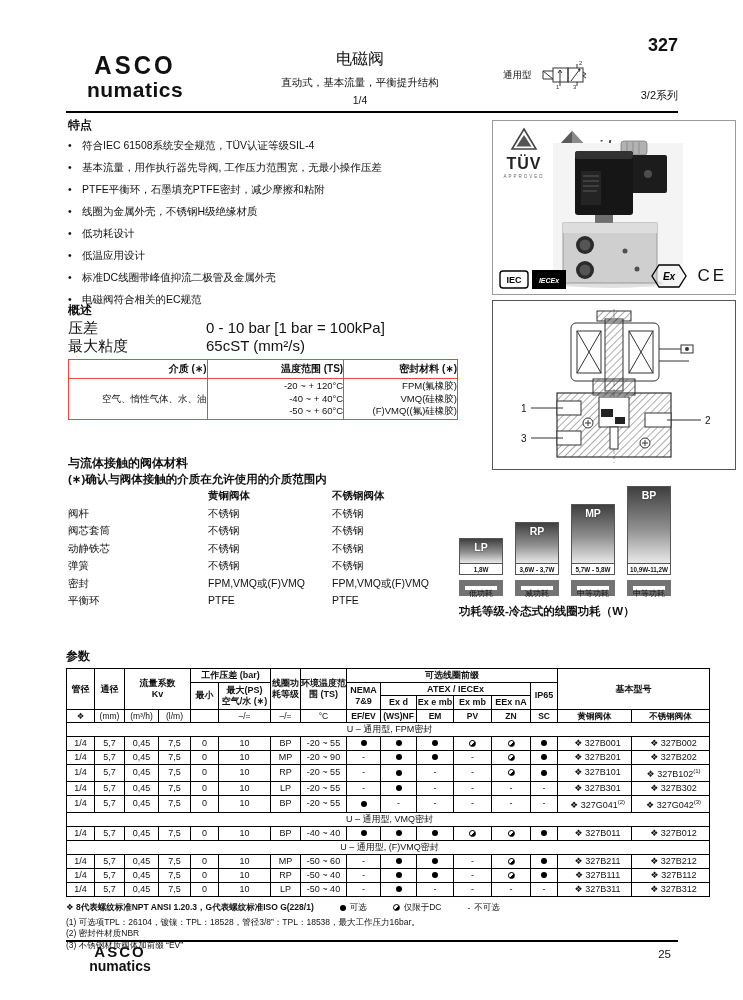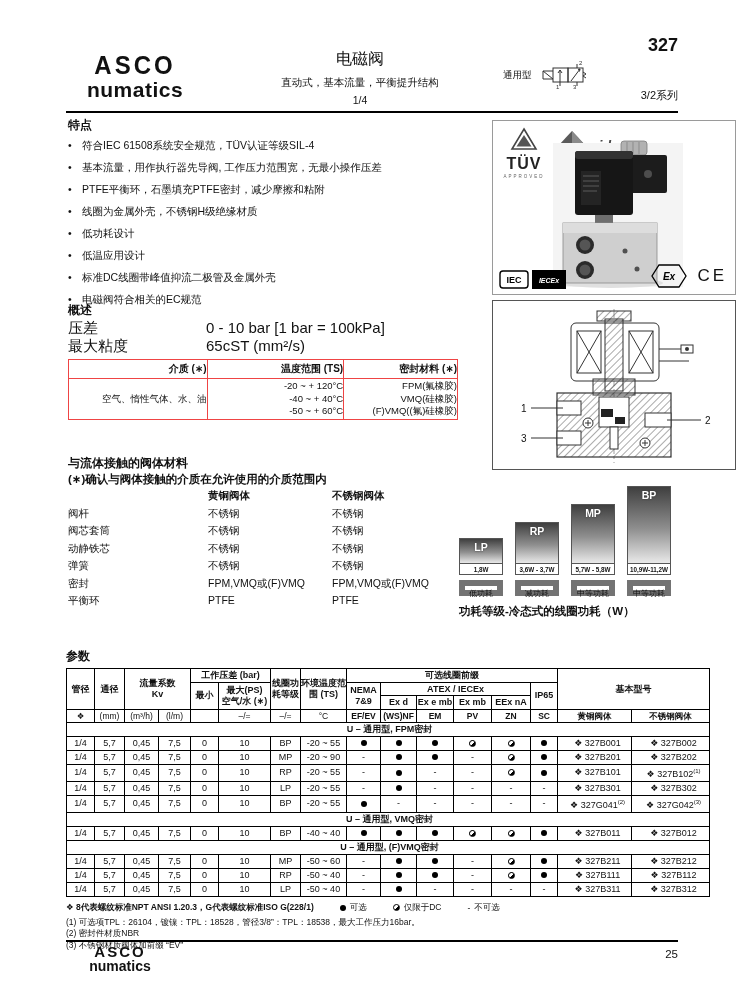--- a/index.html
+++ b/index.html
@@ -69,36 +69,36 @@
   .power-caption{font-weight:bold;font-size:11.5px;margin-top:8px;}
 
   
   .params{position:absolute;left:66px;top:648px;width:648px;}
   .p-table{width:644px;border-collapse:collapse;border:1.5px solid #000;margin-top:3px;table-layout:fixed;}
   .p-table th,.p-table td{border:1px solid #000;overflow:hidden;}
   .p-table thead th{font-weight:bold;font-size:9px;line-height:1.18;padding:1px 0;text-align:center;}
   .p-table thead th.u{font-weight:normal;font-size:8.5px;}
   .p-table thead th.u.b{font-weight:bold;}
   .p-table tbody td{font-size:9px;text-align:center;line-height:13px;padding:0 1px;white-space:nowrap;}
-  .section-row td{text-align:left;font-weight:bold;font-size:9.5px;padding-left:4px !important;}
+  .section-row td{text-align:left;font-weight:normal;font-size:9.5px;padding-left:4px !important;}
   .model-cell{text-align:center;padding-left:7px !important;}
   .model-cell sup{font-size:6px;}
   .sym-full{display:inline-block;width:6px;height:6px;background:#000;border-radius:50%;vertical-align:middle;}
   .sym-half{display:inline-block;width:7px;height:7px;border:1px solid #000;border-radius:50%;
             background:linear-gradient(135deg,#fff 55%,#000 55%);vertical-align:middle;}
   .legend-line{display:flex;gap:26px;font-size:8.5px;margin-top:5px;align-items:center;}
   .legend-main{font-weight:bold;}
   .leg-item{display:flex;align-items:center;gap:4px;}
   .footnotes{margin-top:3px;font-size:8.5px;line-height:11.5px;}
 
   
   .footer-logo{position:absolute;left:70px;top:944px;width:100px;text-align:center;line-height:1;}
   .footer-logo .l1{font-weight:900;font-size:15px;letter-spacing:2px;}
   .footer-logo .l2{font-weight:900;font-size:14px;}
-  .page-num{position:absolute;right:65px;top:948px;font-size:11.5px;}
+  .page-num{position:absolute;right:72px;top:948px;font-size:11.5px;}
   svg text{font-family:"Liberation Sans","DejaVu Sans",sans-serif;}
 </style>
 </head>
 <body>
 
 <div class="page" data-interactable="false">
 
   <div class="logo" data-interactable="false">
     <div class="l1" data-interactable="false">ASCO</div>
     <div class="l2" data-interactable="false">numatics</div>

